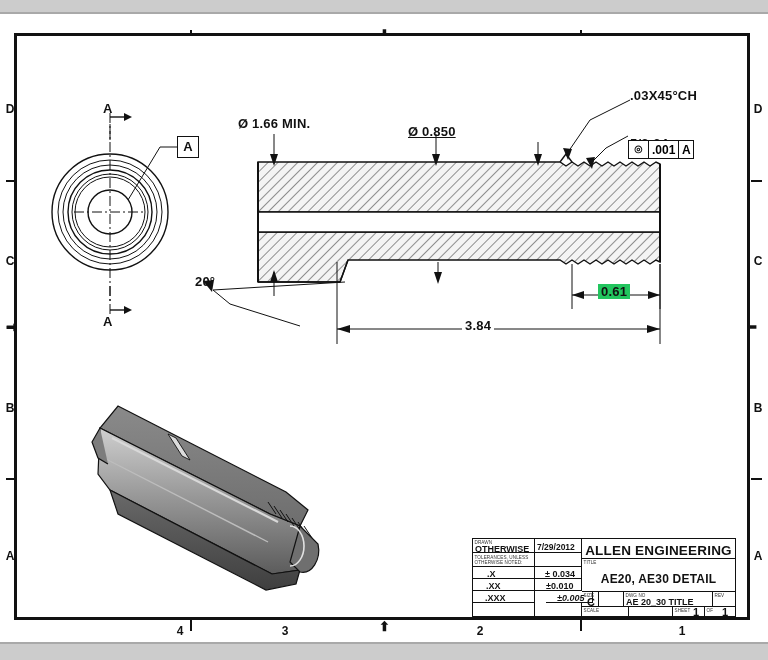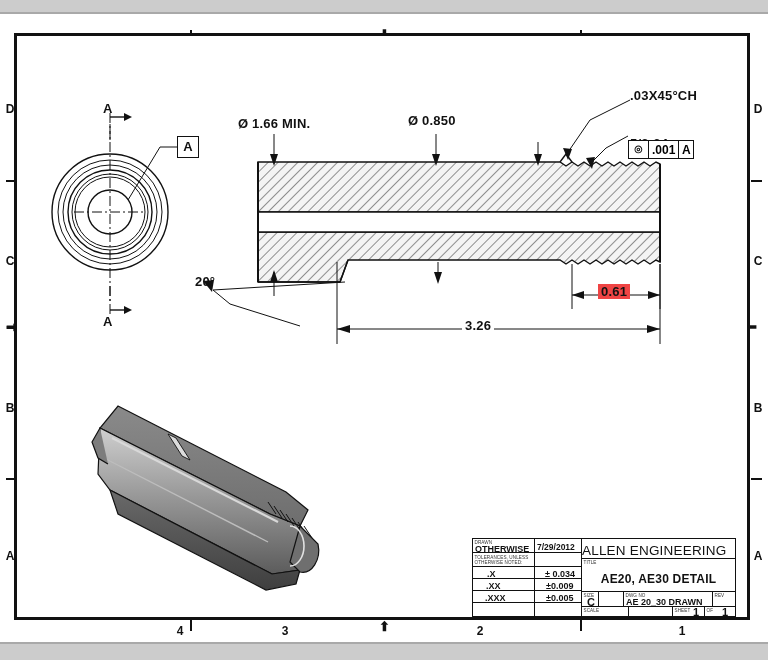--- a/index.html
+++ b/index.html
@@ -55,21 +55,21 @@
   
   #tb{
     position:absolute;left:472px;top:524px;
     width:264px;height:79px;
     border:1.4px solid #111;box-sizing:border-box;background:#fff;
     font-size:5.5px;color:#111;
   }
   #tb .cell{position:absolute;box-sizing:border-box;border-right:1px solid #111;border-bottom:1px solid #111;}
   #tb .lbl{position:absolute;left:1.5px;top:0.5px;font-size:4.6px;letter-spacing:.1px;color:#333;}
   #tb .val{position:absolute;font-weight:bold;}
-  .tb-co{font-size:13.5px;font-weight:normal;letter-spacing:.2px;}
+  .tb-co{font-size:13.5px;font-weight:bold;text-align:center;letter-spacing:.2px;}
   .tb-ti{font-size:12px;font-weight:bold;text-align:center;letter-spacing:.2px;}
   .tb-mid{font-size:9px;font-weight:bold;}
   .tb-num{font-size:8.5px;font-weight:bold;}
   .tb-big{font-size:11px;font-weight:bold;}
 </style>
 </head>
 <body>
 
 <div class="band" id="band-top"></div>
 <div class="band" id="band-bot"></div>
@@ -242,26 +242,26 @@
         <path d="M298,508 L306,520"></path>
         <path d="M304,512 L312,524"></path>
       </g>
 
       <path d="M300,512 L318,530 A16,22 0 0 1 300,558 L290,548 Z" fill="#6f6f6f" stroke="#111" stroke-width="1.2"></path>
       <path d="M290,512 a14,20 0 0 1 0,40" fill="none" stroke="#e0e0e0" stroke-width="1.6"></path>
     </g>
   </svg>
 
   <div class="dimtxt" style="left:238px;top:102px;">Ø 1.66 MIN.</div>
-  <div class="dimtxt" style="left:408px;top:99px;">Ø 0.850</div>
+  <div class="dimtxt" style="left:408px;top:110px;text-decoration:underline;">Ø 0.850</div>
   <div class="dimtxt" style="left:630px;top:74px;">.03X45°CH</div>
   <div class="dimtxt" style="left:630px;top:122px;">5/8-24</div>
   <div class="dimtxt" style="left:195px;top:260px;text-align:right;">20°</div>
-  <div class="dimtxt" style="left:462px;top:304px;background:#fff;padding:0 3px;">3.26</div>
-  <div class="dimtxt" style="left:598px;top:270px;background:#ef4444;padding:0 3px;">0.61</div>
+  <div class="dimtxt" style="left:462px;top:304px;background:#fff;padding:0 3px;">3.84</div>
+  <div class="dimtxt" style="left:598px;top:270px;background:#22c55e;padding:0 3px;">0.61</div>
 
   <div style="position:absolute;left:628px;top:126px;display:flex;border:1.3px solid #111;background:#fff;height:17px;align-items:stretch;">
     <div style="display:flex;align-items:center;justify-content:center;width:19px;border-right:1.3px solid #111;font-size:13px;font-weight:bold;line-height:1;">⌾</div>
     <div style="display:flex;align-items:center;justify-content:center;padding:0 3px;border-right:1.3px solid #111;font-size:12px;font-weight:bold;">.001</div>
     <div style="display:flex;align-items:center;justify-content:center;width:14px;font-size:12px;font-weight:bold;">A</div>
   </div>
 
   <div class="dimtxt" style="left:103px;top:87px;">A</div>
   <div class="dimtxt" style="left:103px;top:300px;">A</div>
 
@@ -286,27 +286,27 @@
       <span class="val tb-mid" style="left:14px;top:2px;">.X</span>
     </div>
     <div class="cell" style="left:62px;top:28px;width:47px;height:12px;">
       <span class="val tb-mid" style="left:10px;top:2px;">± 0.034</span>
     </div>
 
     <div class="cell" style="left:0;top:40px;width:62px;height:12px;">
       <span class="val tb-mid" style="left:13px;top:2px;">.XX</span>
     </div>
     <div class="cell" style="left:62px;top:40px;width:47px;height:12px;">
-      <span class="val tb-mid" style="left:11px;top:2px;">±0.009</span>
+      <span class="val tb-mid" style="left:11px;top:2px;">±0.010</span>
     </div>
 
     <div class="cell" style="left:0;top:52px;width:62px;height:12px;">
       <span class="val tb-mid" style="left:12px;top:2px;">.XXX</span>
     </div>
-    <div class="cell" style="left:62px;top:52px;width:47px;height:12px;">
+    <div class="cell" style="left:73px;top:52px;width:47px;height:12px;font-style:italic;">
       <span class="val tb-mid" style="left:11px;top:2px;">±0.005</span>
     </div>
 
     <div class="cell" style="left:0;top:64px;width:62px;height:14px;"></div>
     <div class="cell" style="left:62px;top:64px;width:47px;height:14px;"></div>
 
     <div class="cell" style="left:109px;top:0;width:153px;height:20px;border-right:none;">
       <div class="tb-co" style="position:absolute;left:0;top:4px;width:153px;">ALLEN ENGINEERING</div>
     </div>
 
@@ -315,21 +315,21 @@
       <div class="tb-ti" style="position:absolute;left:0;top:13px;width:153px;">AE20, AE30 DETAIL</div>
     </div>
 
     <div class="cell" style="left:109px;top:53px;width:17px;height:15px;">
       <span class="lbl">SIZE</span>
       <span class="val tb-big" style="left:5px;top:4px;">C</span>
     </div>
     <div class="cell" style="left:126px;top:53px;width:25px;height:15px;"></div>
     <div class="cell" style="left:151px;top:53px;width:89px;height:15px;">
       <span class="lbl">DWG NO</span>
-      <span class="val tb-mid" style="left:2px;top:5px;">AE 20_30 DRAWN</span>
+      <span class="val tb-mid" style="left:2px;top:5px;">AE 20_30 TITLE</span>
     </div>
     <div class="cell" style="left:240px;top:53px;width:22px;height:15px;border-right:none;">
       <span class="lbl">REV</span>
       <span class="val tb-mid" style="left:8px;top:5px;"></span>
     </div>
 
     <div class="cell" style="left:109px;top:68px;width:47px;height:10px;">
       <span class="lbl">SCALE</span>
       <span class="val tb-mid" style="left:22px;top:2px;"></span>
     </div>

